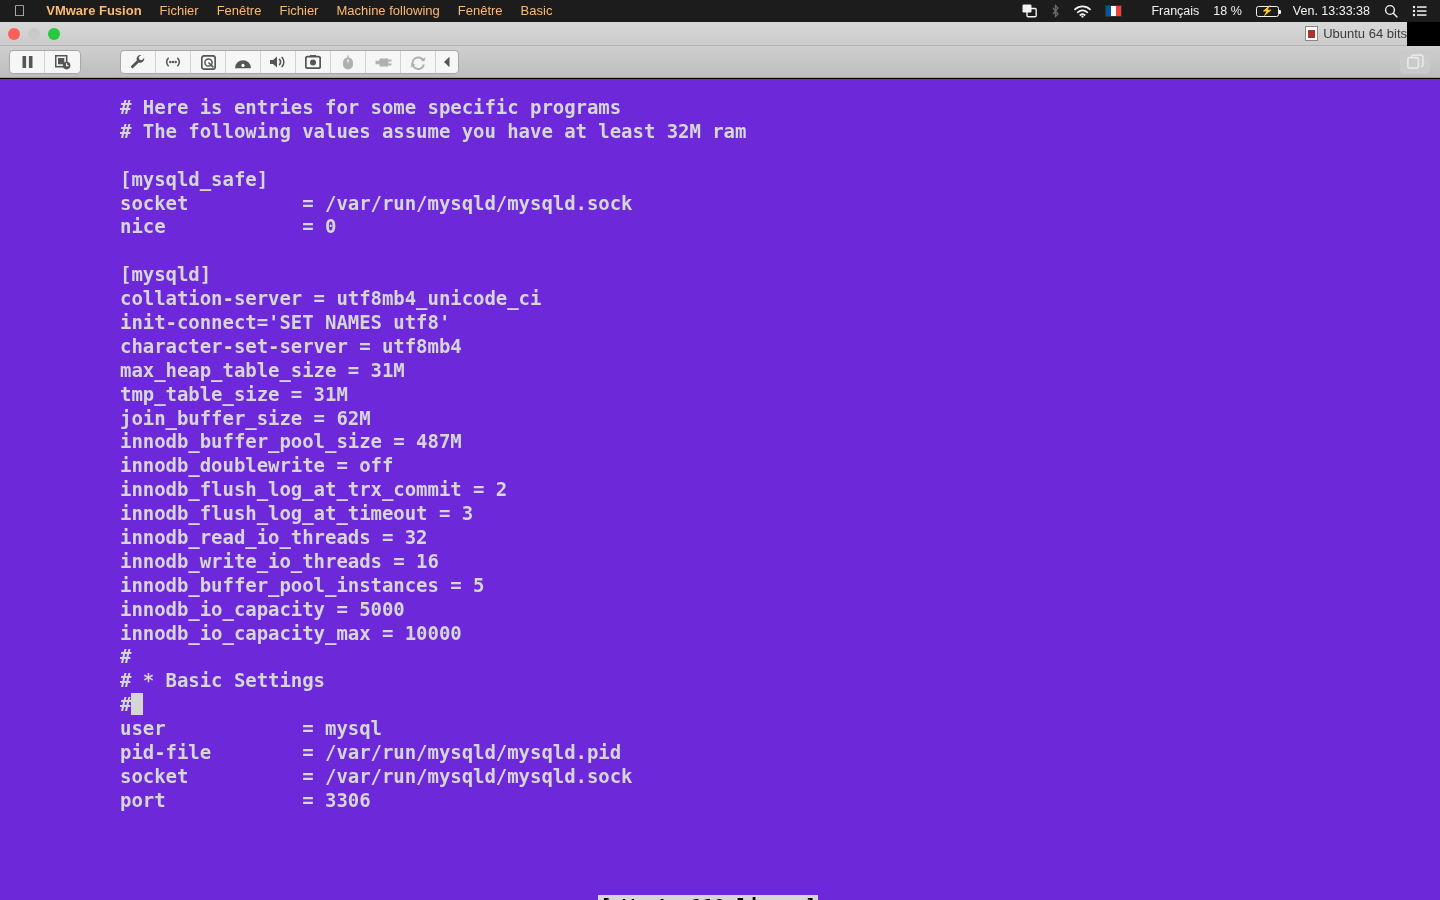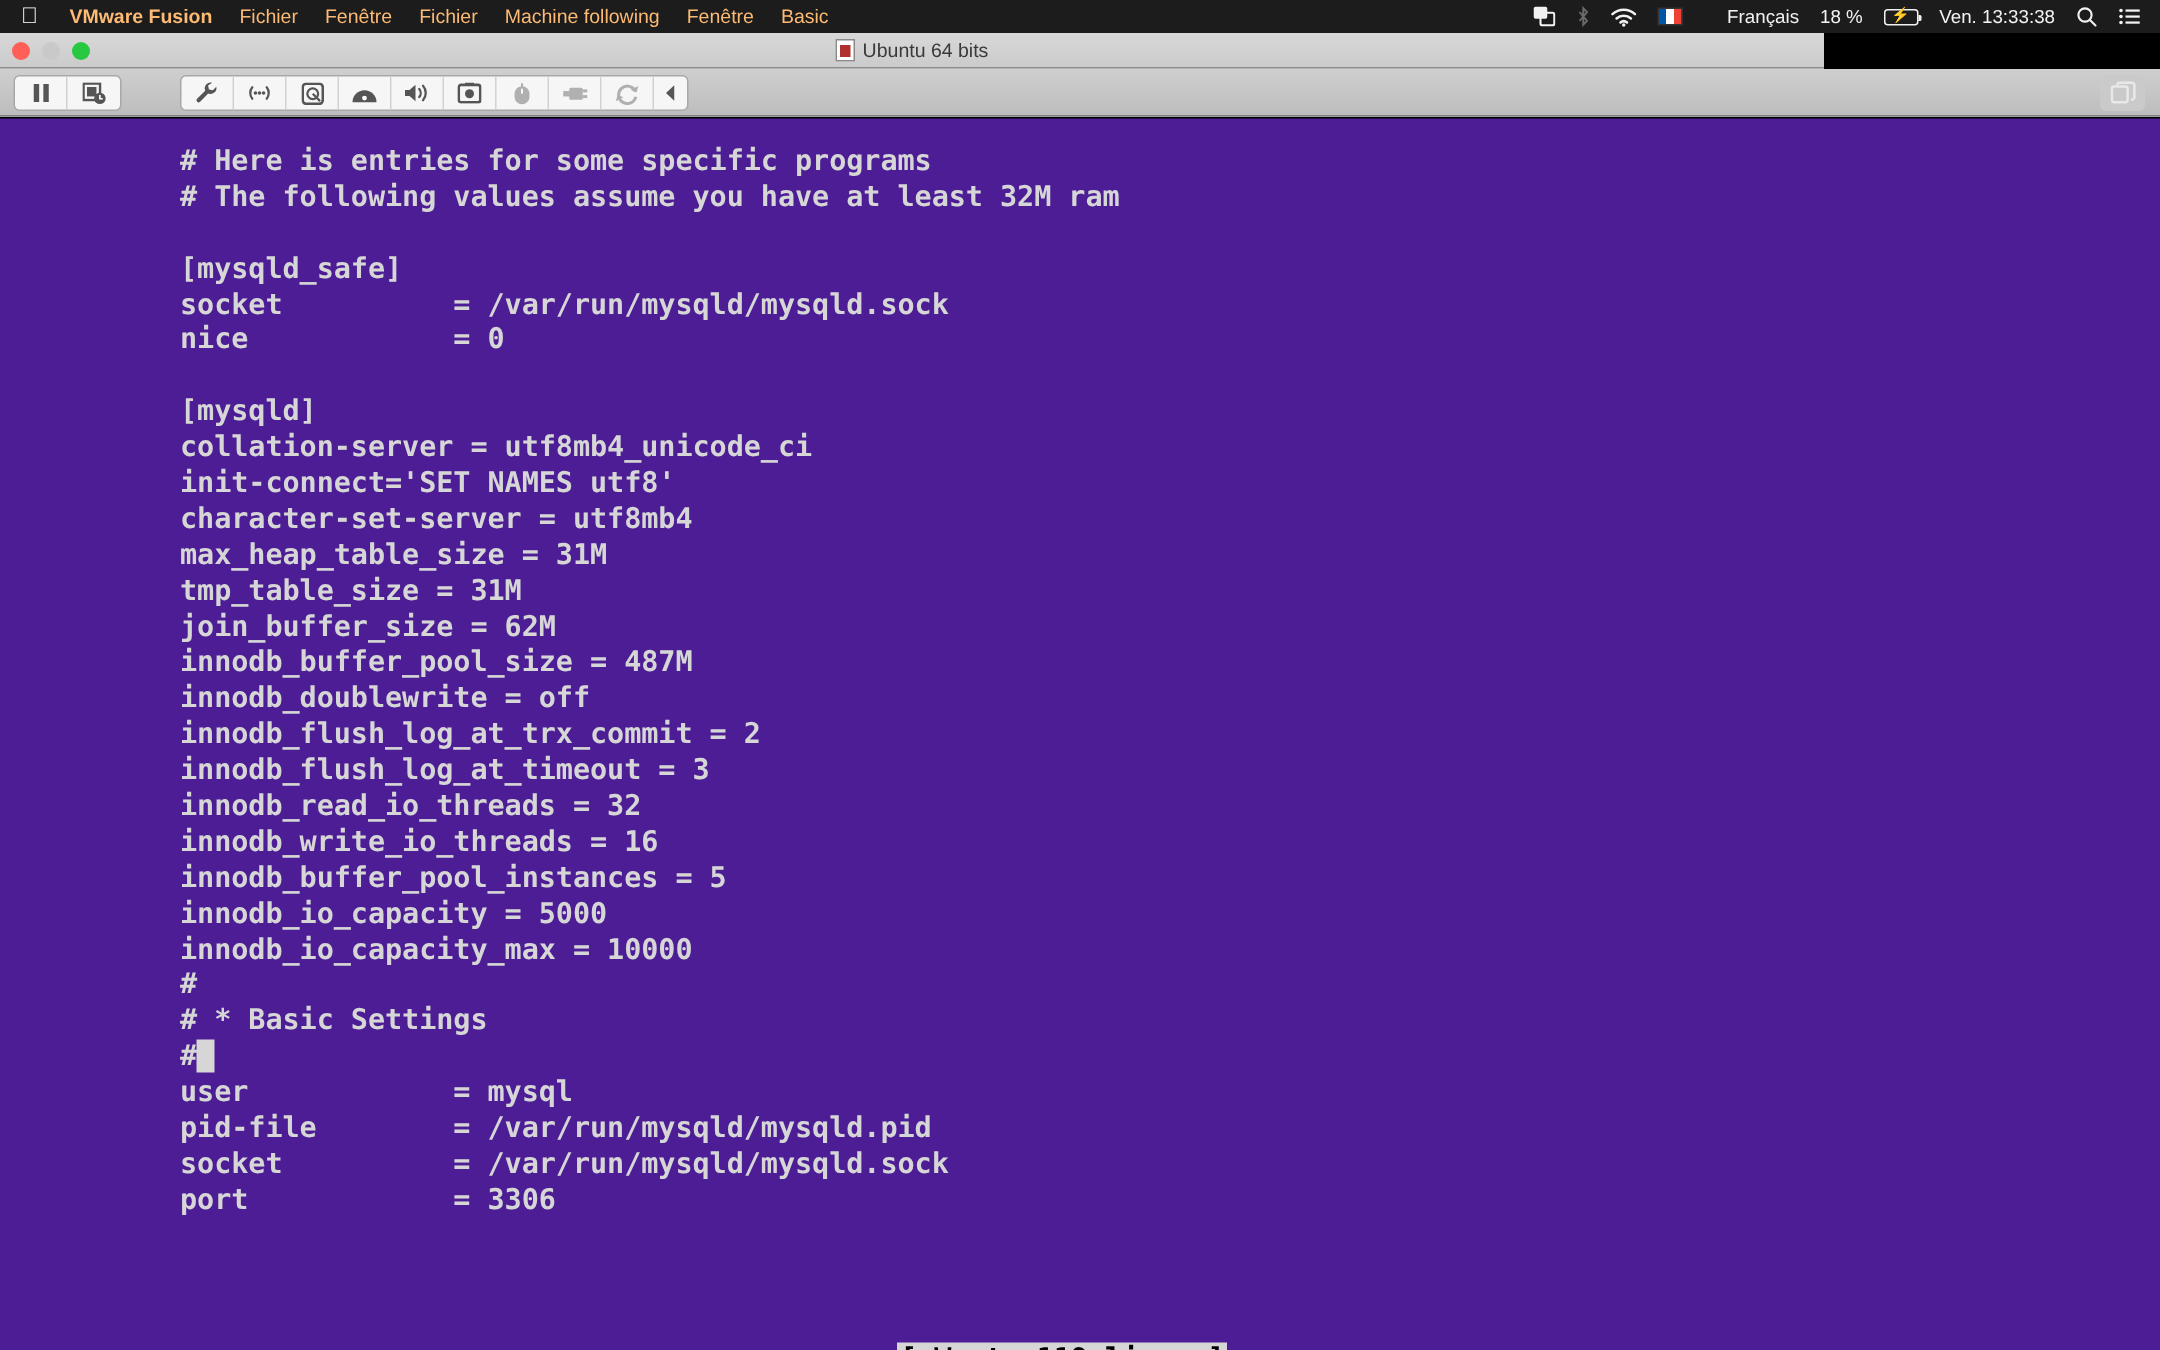--- a/index.html
+++ b/index.html
@@ -77,24 +77,24 @@
     width: 2px; height: 4px;
     background: #f2f2f2;
     border-radius: 0 1px 1px 0;
   }
   .bolt { font-size: 10px; color: #f2f2f2; line-height: 1; }
 
   
   #titlebar {
     position: absolute;
     top: 22px; left: 0;
-    width: 1216px; height: 24px;
+    width: 1407px; height: 24px;
     background: linear-gradient(to bottom, #d8d8d8, #cbcbcb);
     border-bottom: 1px solid #b4b4b4;
-    display: flex; align-items: center; justify-content: center;
+    display: flex; align-items: center; justify-content: flex-end;
     color: #3a3a3a;
     font-size: 13px;
   }
   #traffic {
     position: absolute; left: 8px; top: 0;
     height: 24px; display: flex; align-items: center; gap: 8px;
   }
   .light { width: 12px; height: 12px; border-radius: 50%; }
   .light.red   { background: #ff5f57; }
   .light.amber { background: #c9c9c9; }
@@ -150,21 +150,21 @@
     background: #cacaca;
     border-radius: 4px;
     color: #e4e4e4;
   }
 
   
   #terminal {
     position: absolute;
     top: 79px; left: 0;
     width: 1440px; height: 821px;
-    background: #4c1d95;
+    background: #6d28d9;
     overflow: hidden;
   }
   #term-grid {
     position: absolute;
     left: 120px; top: 17px;
     font-family: "DejaVu Sans Mono", "Liberation Mono", monospace;
     font-size: 19px;
     line-height: 23.9px;
     color: #d6d6d6;
     white-space: pre;

